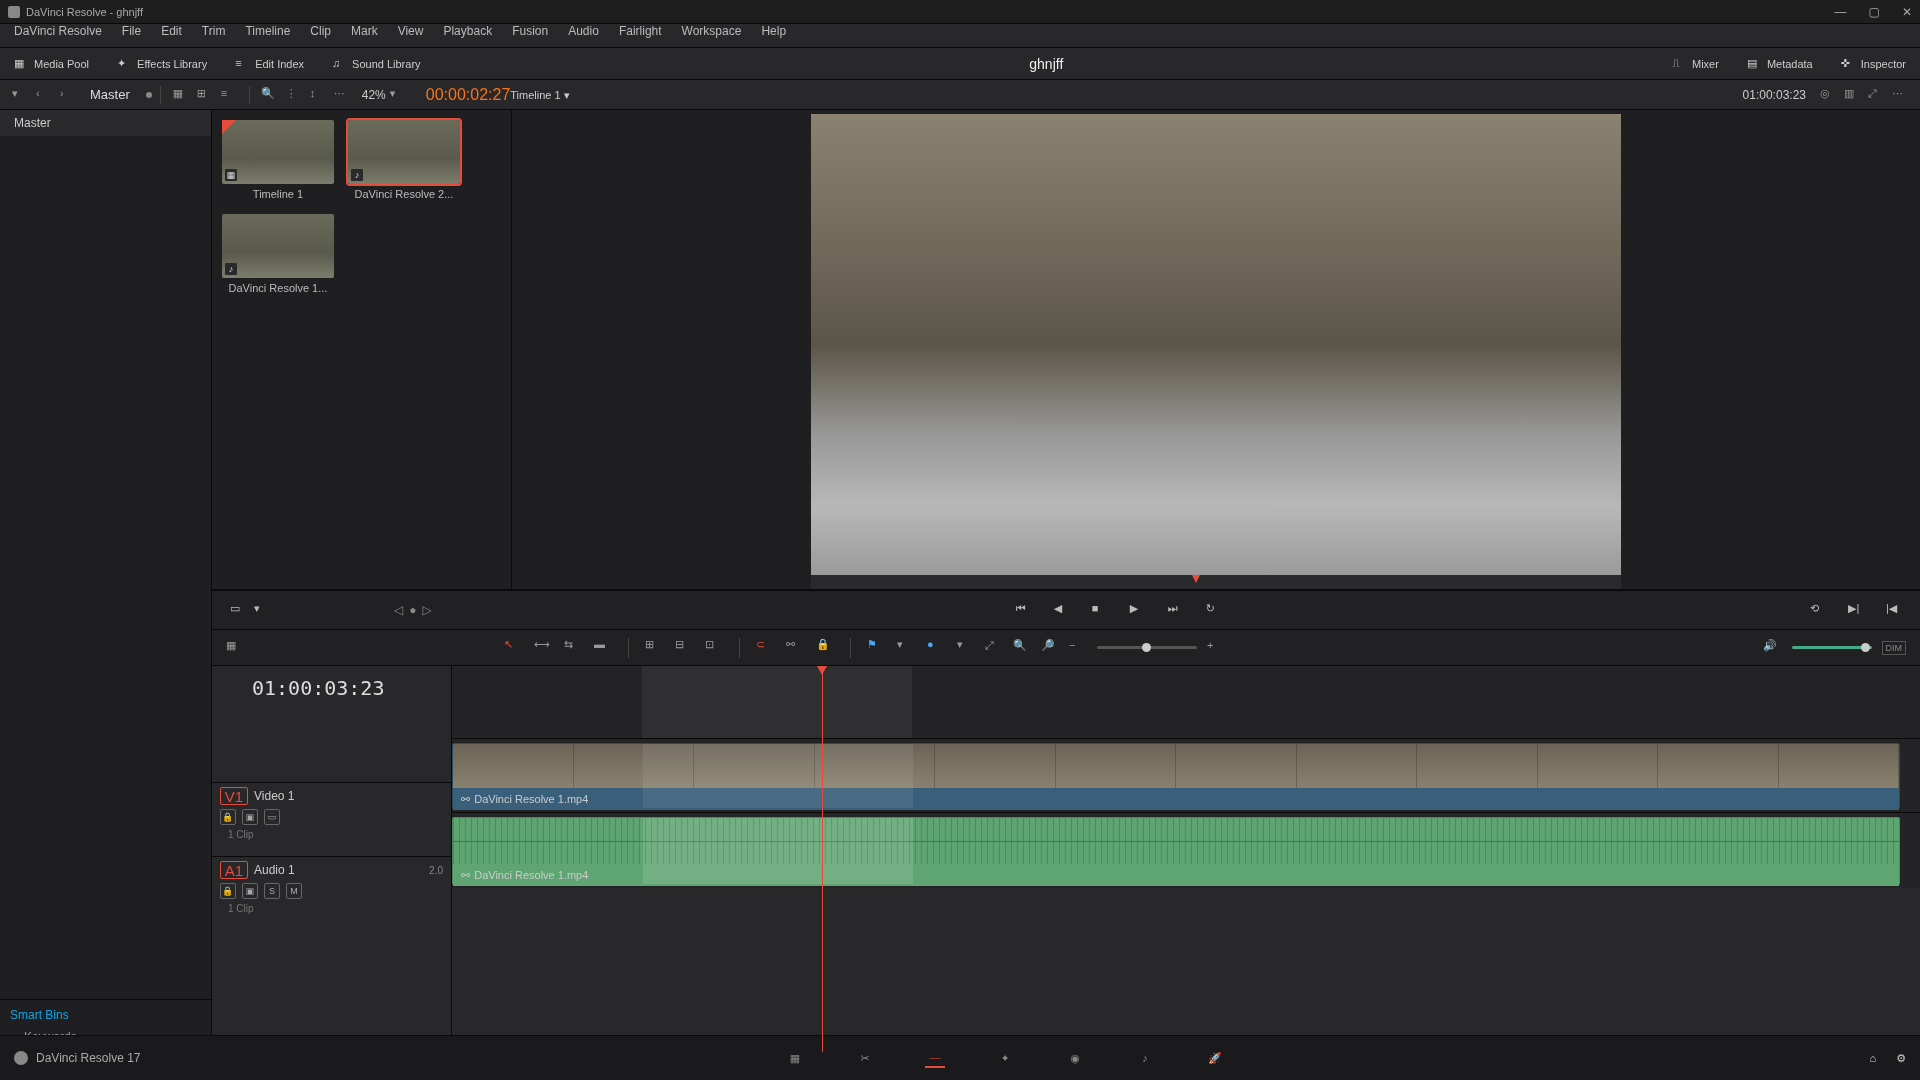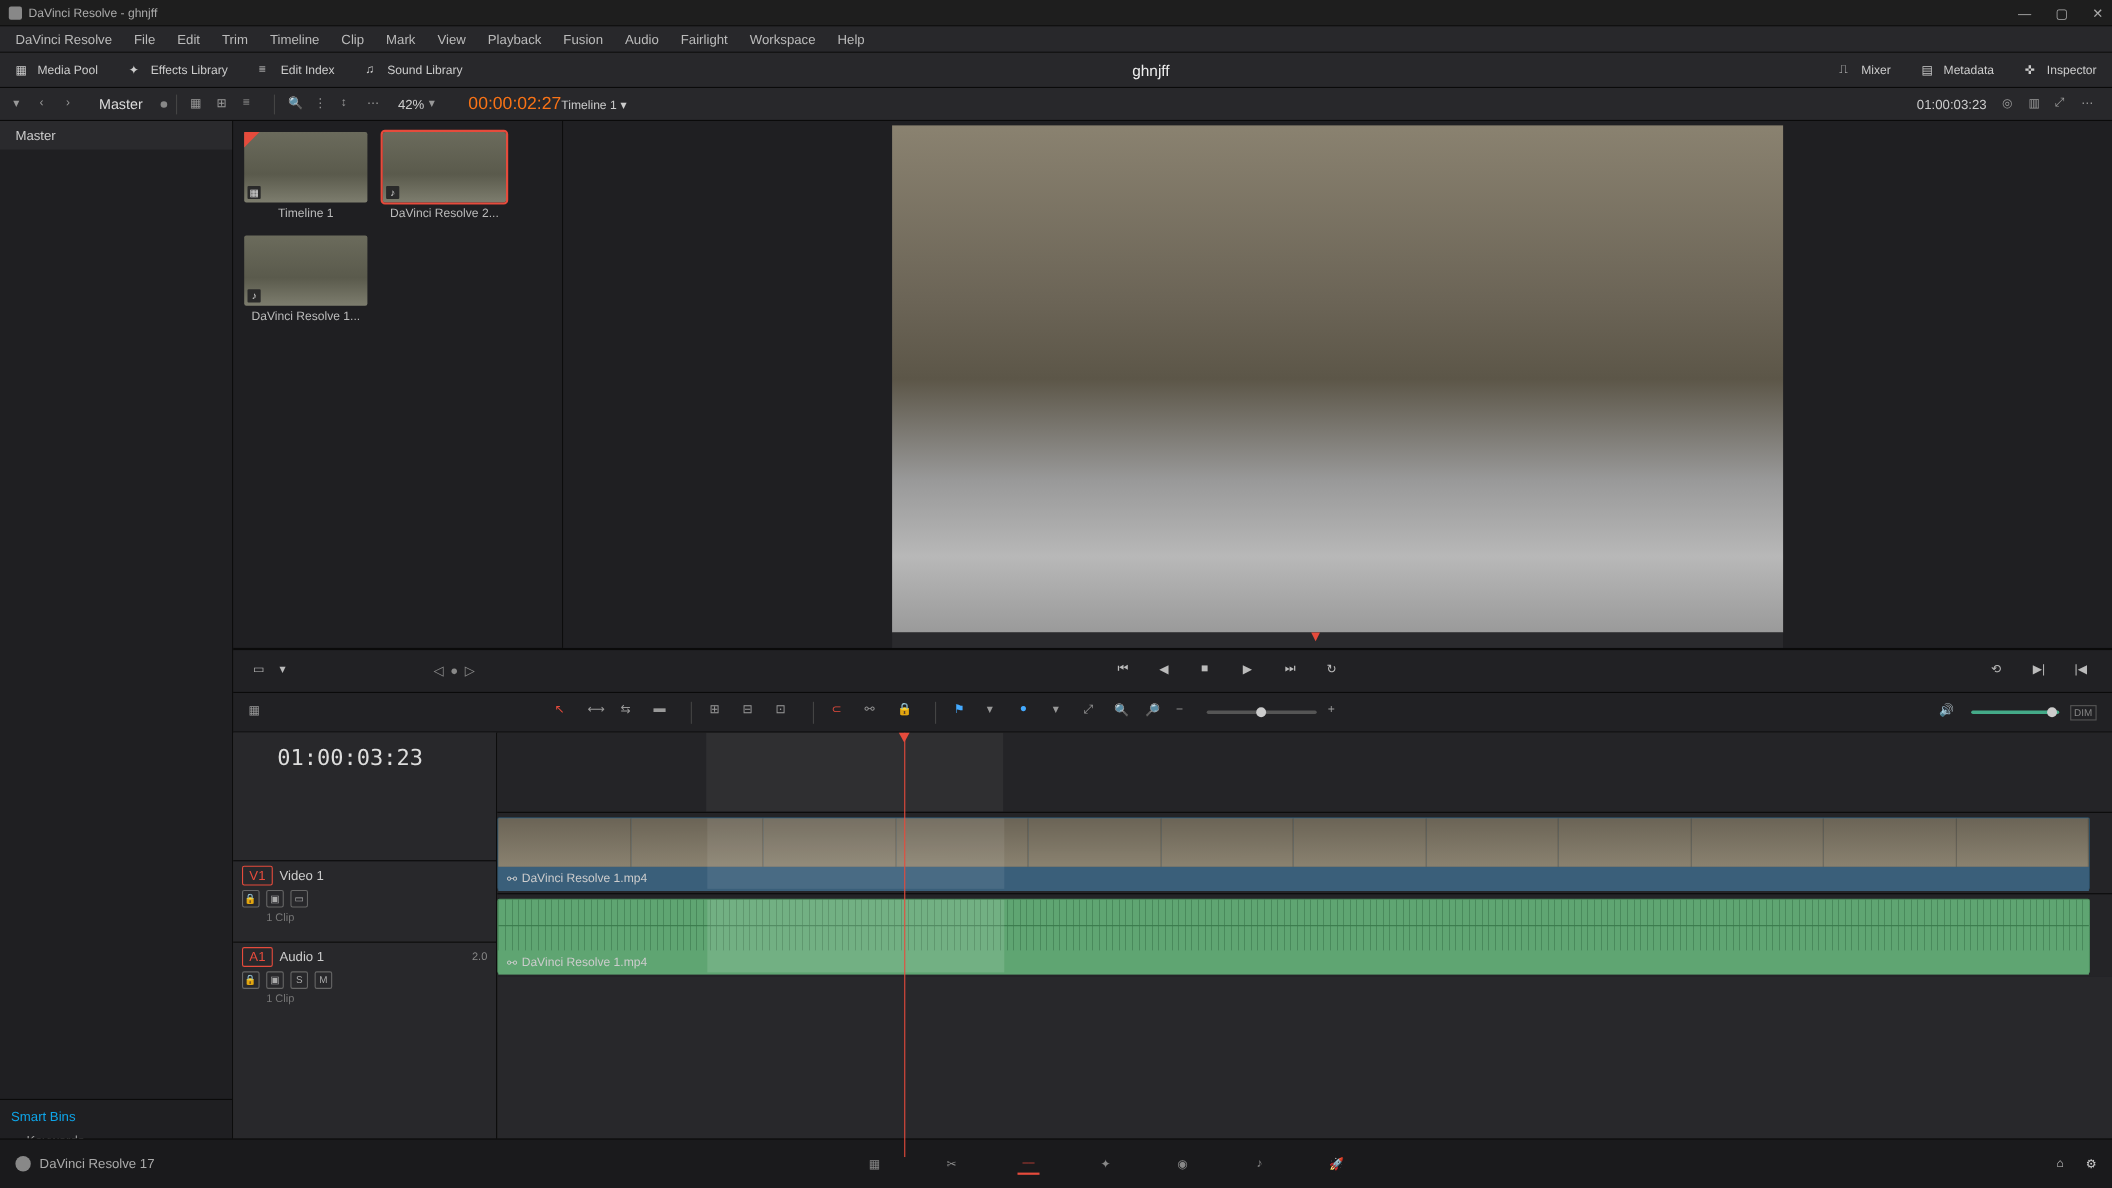--- a/index.html
+++ b/index.html
@@ -2,21 +2,21 @@
 <html><head>
 <meta charset="utf-8">
 <style>
 *{margin:0;padding:0;box-sizing:border-box;font-family:"Segoe UI",Arial,sans-serif;font-size:11px;color:#ccc;user-select:none}
 body{background:#1a1a1a;width:1920px;height:1080px;overflow:hidden;position:relative}
 .titlebar{height:24px;background:#1e1e1e;display:flex;align-items:center;padding:0 8px;border-bottom:1px solid #0a0a0a}
 .titlebar .app-icon{width:12px;height:12px;background:#888;border-radius:2px;margin-right:6px}
 .titlebar .title{font-size:11px;color:#aaa}
 .titlebar .win-controls{margin-left:auto;display:flex;gap:22px}
 .titlebar .win-controls span{cursor:pointer;color:#aaa;font-size:12px}
-.menubar{height:24px;background:#28282b;display:flex;align-items:center;padding:0 4px;border-bottom:1px solid #0a0a0a}
+.menubar{height:24px;background:#28282b;display:flex;align-items:flex-start;padding:0 4px;border-bottom:1px solid #0a0a0a}
 .menubar span{padding:0 10px;color:#bbb;font-size:12px;cursor:pointer}
 .toolbar{height:32px;background:#28282b;display:flex;align-items:center;border-bottom:1px solid #0a0a0a}
 .toolbar .tool-btn{display:flex;align-items:center;gap:6px;padding:0 14px;height:100%;cursor:pointer;color:#ccc;font-size:12px}
 .toolbar .tool-btn .ic{width:14px;height:14px;display:inline-block}
 .toolbar .proj-name{flex:1;text-align:center;font-size:14px;color:#eee;font-weight:500}
 .toolbar .right{display:flex;align-items:center}
 .secondary-bar{height:30px;background:#28282b;display:flex;align-items:center;padding:0 8px;border-bottom:1px solid #0a0a0a}
 .secondary-bar .sb-ic{width:16px;height:16px;margin:0 4px;cursor:pointer;color:#999}
 .secondary-bar .sep{width:1px;height:18px;background:#444;margin:0 8px}
 .secondary-bar .label{font-size:13px;color:#ddd;font-weight:500;margin:0 10px}
@@ -60,25 +60,25 @@
 .edit-toolbar .zoom-slider .knob{position:absolute;top:-3px;left:45%;width:9px;height:9px;background:#ccc;border-radius:50%}
 .edit-toolbar .vol-slider{width:80px;height:3px;background:#4a8;border-radius:2px;position:relative}
 .edit-toolbar .vol-slider .knob{position:absolute;top:-3px;right:2px;width:9px;height:9px;background:#ccc;border-radius:50%}
 .edit-toolbar .dim{font-size:9px;border:1px solid #555;padding:1px 3px;color:#888}
 .timeline{flex:1;display:flex;background:#28282b}
 .track-headers{width:240px;background:#28282b;border-right:1px solid #0a0a0a}
 .track-headers .tc-big{height:44px;display:flex;align-items:center;padding-left:40px;font-size:20px;color:#ddd;font-family:monospace}
 .track-headers .gap{height:72px}
 .track-headers .track{height:74px;border-top:1px solid #0a0a0a;padding:4px 8px;display:flex;flex-direction:column;gap:4px}
 .track-headers .track .row{display:flex;align-items:center;gap:6px}
-.track-headers .track .tag{width:28px;height:18px;border:1px solid #888;color:#bbb;font-size:12px;display:flex;align-items:center;justify-content:center;border-radius:2px}
+.track-headers .track .tag{width:28px;height:18px;border:1px solid #888;color:#bbb;font-size:15px;display:flex;align-items:center;justify-content:center;border-radius:2px}
 .track-headers .track .tag.active{border-color:#e64b3c;color:#e64b3c}
 .track-headers .track .tname{font-size:12px;color:#ccc}
 .track-headers .track .tic{width:16px;height:16px;border:1px solid #666;border-radius:2px;cursor:pointer;display:flex;align-items:center;justify-content:center;font-size:9px;color:#aaa}
-.track-headers .track .meta{font-size:10px;color:#777;margin-left:22px}
+.track-headers .track .meta{font-size:10px;color:#777;margin-left:8px}
 .tl-body{flex:1;position:relative;overflow:hidden}
 .tl-ruler{height:44px;background:#28282b;position:relative;border-bottom:1px solid #0a0a0a}
 .tl-ruler .tick{position:absolute;top:4px;font-size:9px;color:#666}
 .tl-ruler .range{position:absolute;bottom:0;left:190px;width:270px;height:8px;background:#555;border-radius:1px}
 .tl-gap{height:72px;background:#242427;position:relative}
 .tl-gap .sel{position:absolute;left:190px;top:0;width:270px;height:100%;background:rgba(180,180,180,0.08)}
 .tl-video{height:74px;background:#242427;position:relative;border-top:1px solid #0a0a0a}
 .tl-video .clip-v{position:absolute;top:4px;left:0;right:20px;height:66px;background:#3a5f7a;border:1px solid #2a4a5f;border-radius:2px}
 .tl-video .clip-v .thumbs{height:44px;display:flex}
 .tl-video .clip-v .thumbs div{flex:1;background:linear-gradient(180deg,#6b6456 0%,#8a8270 100%);border-right:1px solid rgba(0,0,0,0.2)}

